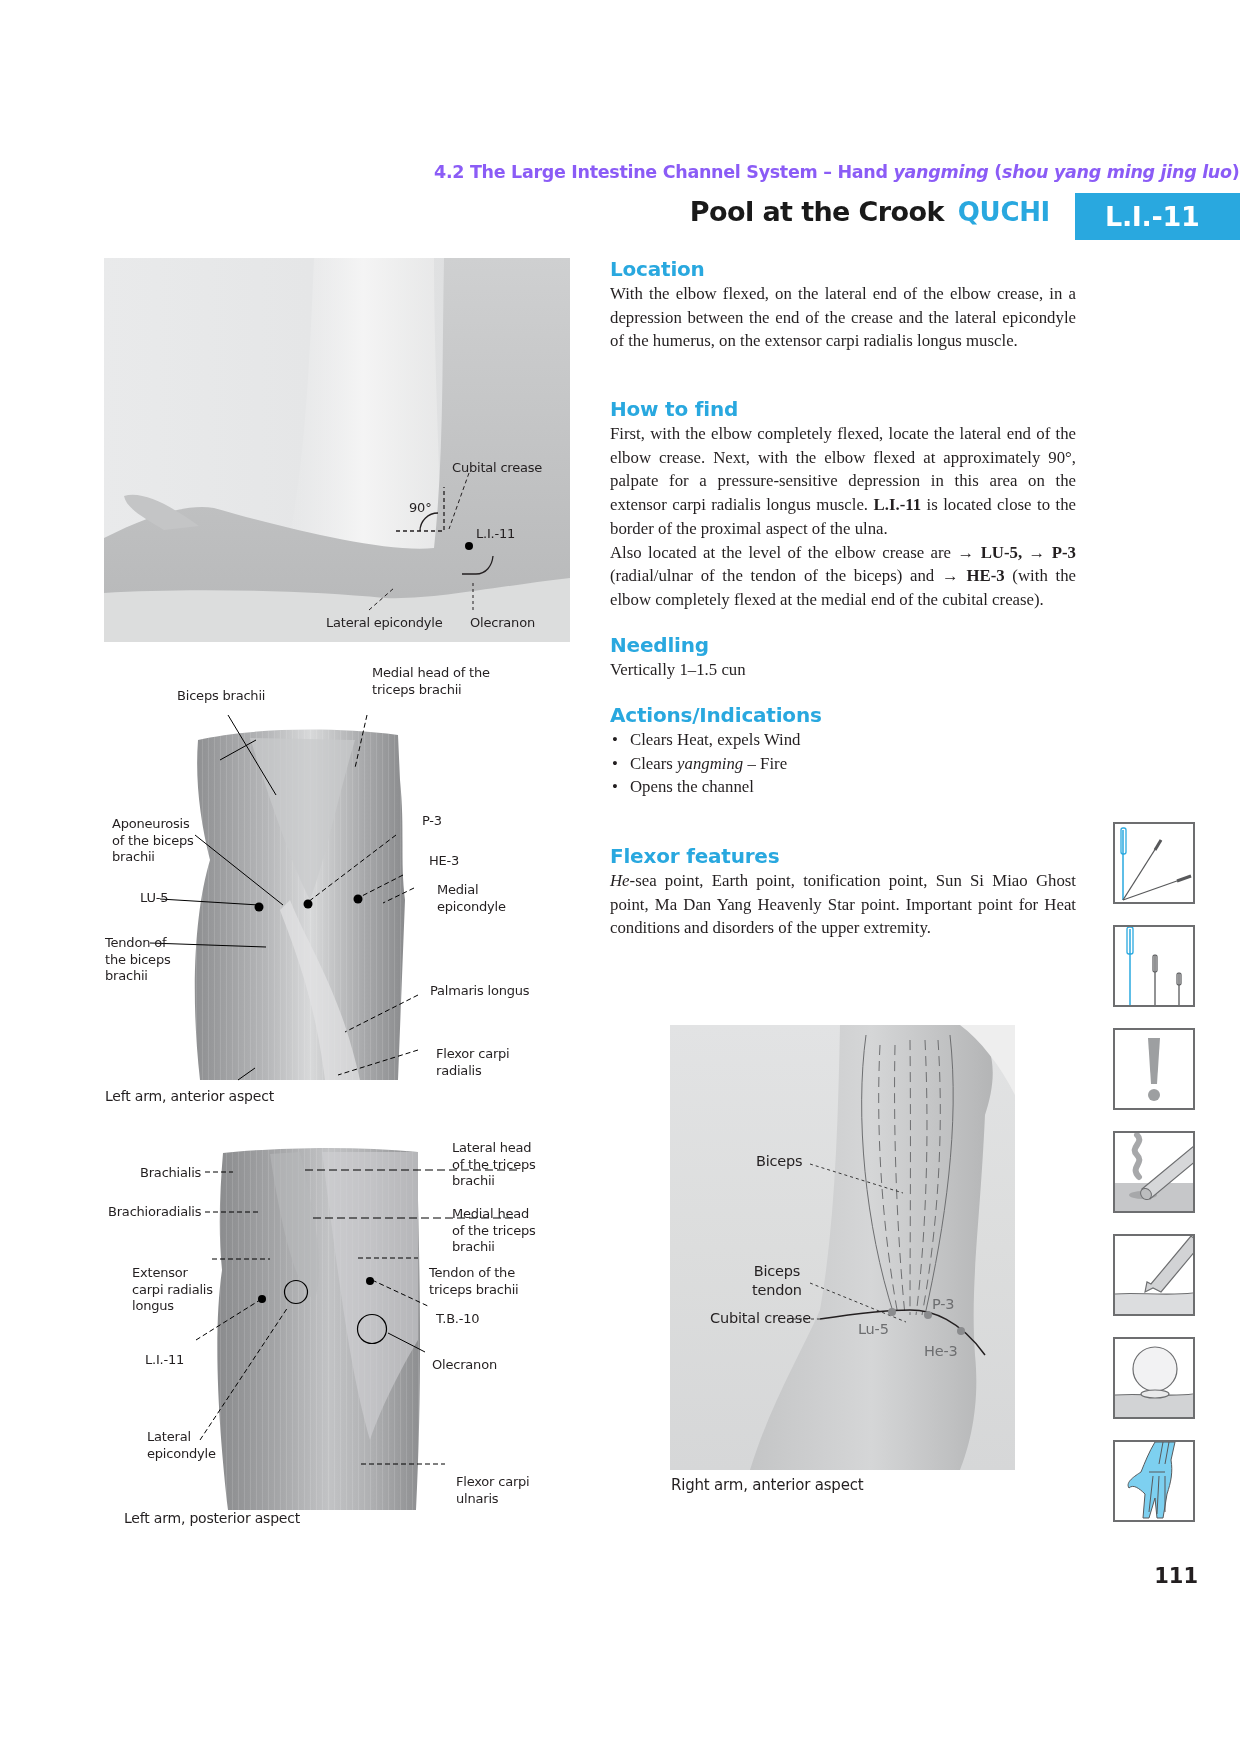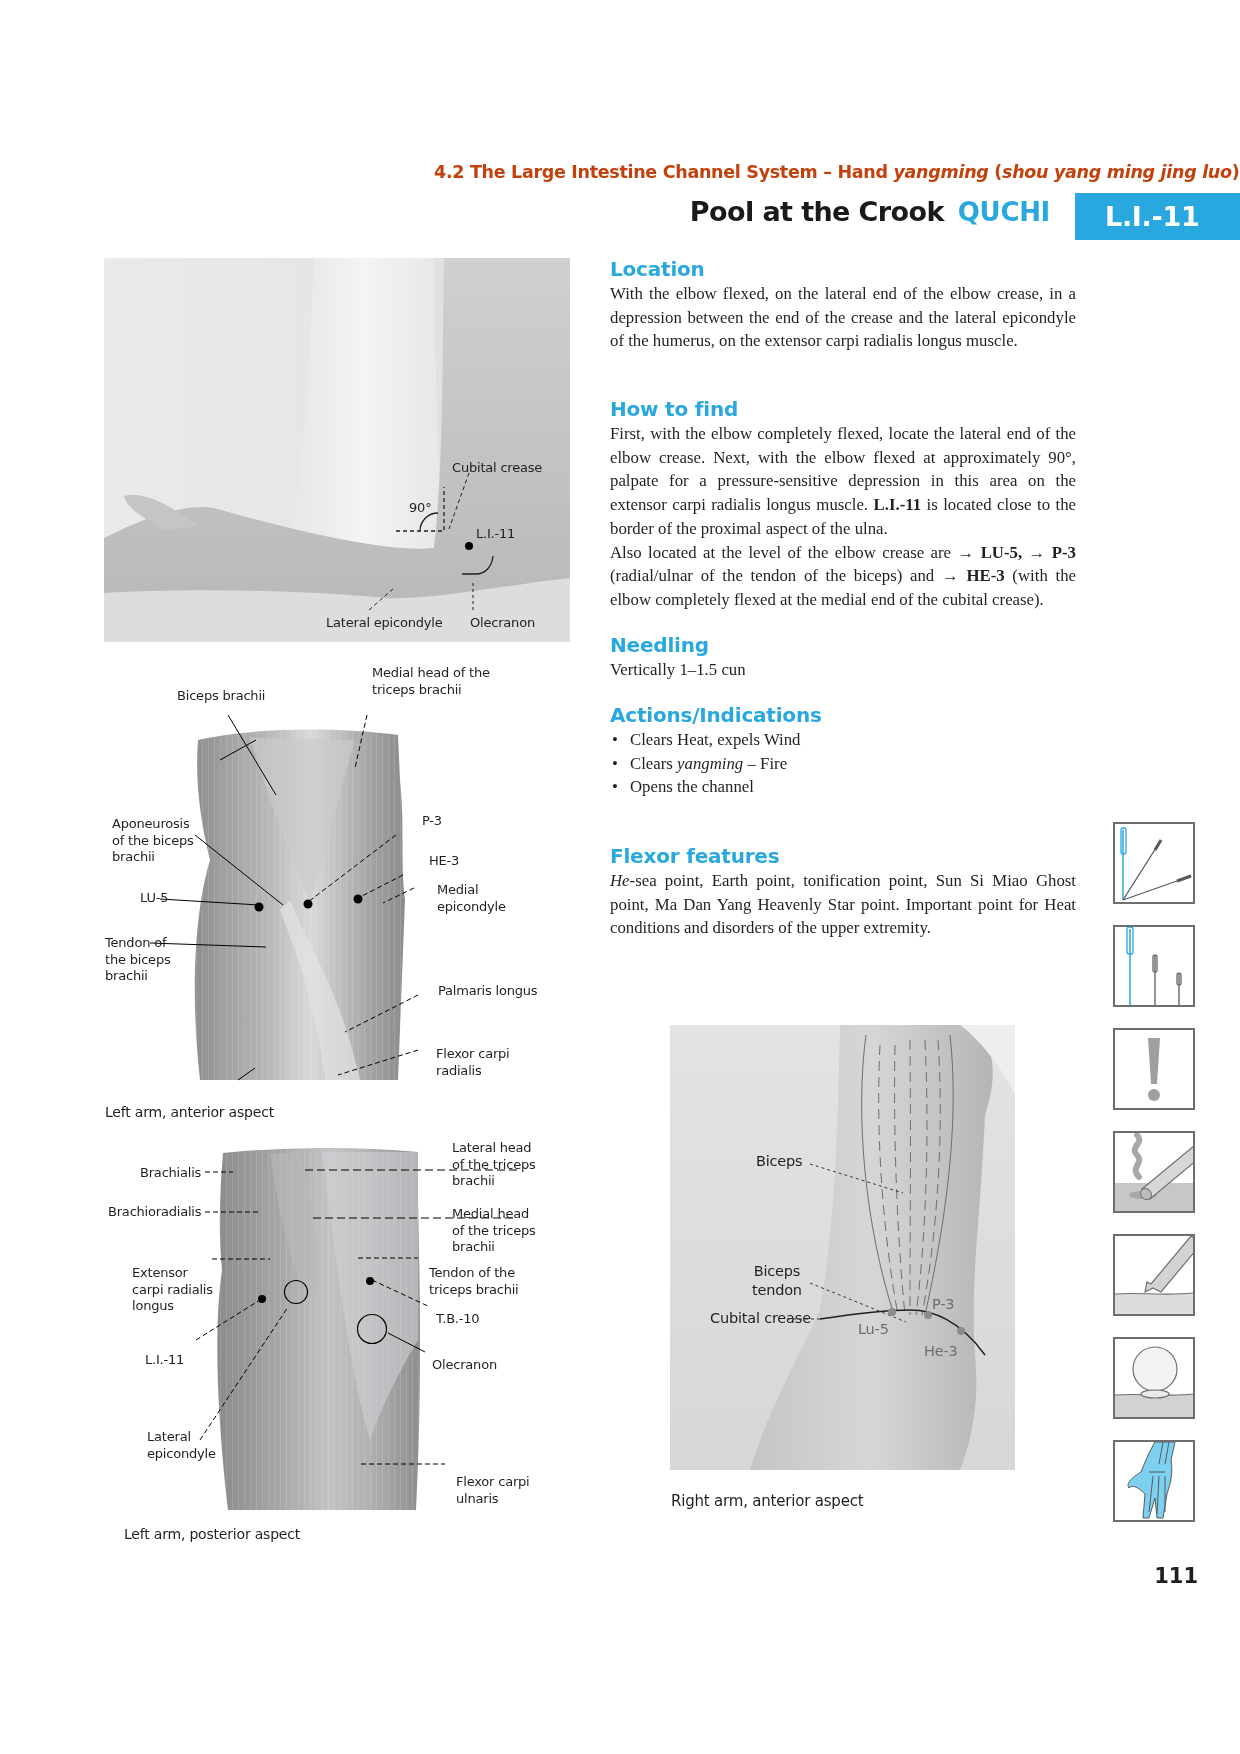--- a/index.html
+++ b/index.html
@@ -1,20 +1,20 @@
 <!DOCTYPE html>
 <html><head>
 <meta charset="utf-8">
 <style>
   * { box-sizing: border-box; margin: 0; padding: 0; }
   html, body { width: 1240px; height: 1754px; background: #ffffff; overflow: hidden; }
   body { position: relative; font-family: "DejaVu Sans", sans-serif; color: #231f20; }
 
   .section-header { position: absolute; left: 434px; top: 162px; width: 764px; text-align: right;
-    font-family: "DejaVu Sans", sans-serif; font-size: 17.5px; font-weight: bold; color: #c2410c; letter-spacing: -0.3px; white-space: nowrap; }
+    font-family: "DejaVu Sans", sans-serif; font-size: 17.5px; font-weight: bold; color: #8b5cf6; letter-spacing: -0.3px; white-space: nowrap; }
   .section-header i { font-weight: bold; }
 
   .title-row { position: absolute; left: 560px; top: 196px; width: 490px; height: 46px; text-align: right; white-space: nowrap; }
   .title-en { font-family: "DejaVu Sans", sans-serif; font-size: 27px; font-weight: bold; color: #1a1a1a; letter-spacing: -0.6px; }
   .title-pinyin { font-family: "DejaVu Sans", sans-serif; font-size: 26px; font-weight: bold; color: #29a8df; margin-left: 14px; letter-spacing: -0.3px; }
   .point-box { position: absolute; left: 1075px; top: 193px; width: 165px; height: 47px; background: #29a8df; color: #ffffff;
     font-family: "DejaVu Sans", sans-serif; font-size: 27px; font-weight: bold; display: flex; align-items: center; padding-left: 30px; letter-spacing: -0.3px; }
 
   .textcol { position: absolute; left: 610px; top: 256px; width: 466px; }
   .sec h2 { font-family: "DejaVu Sans", sans-serif; font-size: 20px; font-weight: bold; color: #29a8df; line-height: 26px; letter-spacing: -0.2px; }
@@ -24,21 +24,21 @@
   .sec li { position: relative; padding-left: 20px; text-align: left; }
   .sec li::before { content: "•"; position: absolute; left: 2px; top: 0; }
   .sec1 { position: absolute; top: 0; }
   .sec2 { position: absolute; top: 140px; }
   .sec3 { position: absolute; top: 376px; }
   .sec4 { position: absolute; top: 446px; }
   .sec5 { position: absolute; top: 587px; }
 
   .fig { position: absolute; overflow: hidden; }
   .lbl { position: absolute; font-family: "DejaVu Sans", sans-serif; font-size: 13px; line-height: 16.5px; color: #231f20; white-space: nowrap; letter-spacing: -0.2px; }
-  .caption { position: absolute; font-family: "DejaVu Sans", sans-serif; font-size: 14px; color: #231f20; white-space: nowrap; letter-spacing: -0.2px; margin-top: 16px; }
+  .caption { position: absolute; font-family: "DejaVu Sans", sans-serif; font-size: 14px; color: #231f20; white-space: nowrap; letter-spacing: -0.2px; }
   svg.ov { position: absolute; left: 0; top: 0; overflow: visible; }
 
   .icons { position: absolute; left: 1113px; top: 822px; width: 84px; }
   .icon-box { position: absolute; left: 0; width: 82px; height: 82px; border: 2px solid #6d6e70; background: #fff; overflow: hidden; }
   .page-num { position: absolute; left: 1150px; top: 1564px; width: 48px; text-align: right; font-family: "DejaVu Sans", sans-serif; font-size: 21px; font-weight: bold; color: #231f20; }
 </style>
 </head>
 <body>
 
 <div class="section-header">
@@ -153,21 +153,21 @@
 of the biceps
 brachii</div>
   <div class="lbl" style="left:322px; top:153px;">P-3</div>
   <div class="lbl" style="left:329px; top:193px;">HE-3</div>
   <div class="lbl" style="left:40px; top:230px;">LU-5</div>
   <div class="lbl" style="left:337px; top:222px; white-space:pre;">Medial
 epicondyle</div>
   <div class="lbl" style="left:5px; top:275px; white-space:pre;">Tendon of
 the biceps
 brachii</div>
-  <div class="lbl" style="left:338px; top:323px;">Palmaris longus</div>
+  <div class="lbl" style="left:330px; top:323px;">Palmaris longus</div>
   <div class="lbl" style="left:336px; top:386px; white-space:pre;">Flexor carpi
 radialis</div>
   <div class="caption" style="left:5px; top:428px;">Left arm, anterior aspect</div>
 </div>
 
 <div class="fig" style="left:100px; top:1140px; width:470px; height:390px; overflow:visible;">
   <svg class="ov" width="470" height="390">
     <defs>
       <linearGradient id="mus2" x1="0" y1="0" x2="1" y2="0">
         <stop offset="0" stop-color="#8a8b8d"></stop>

